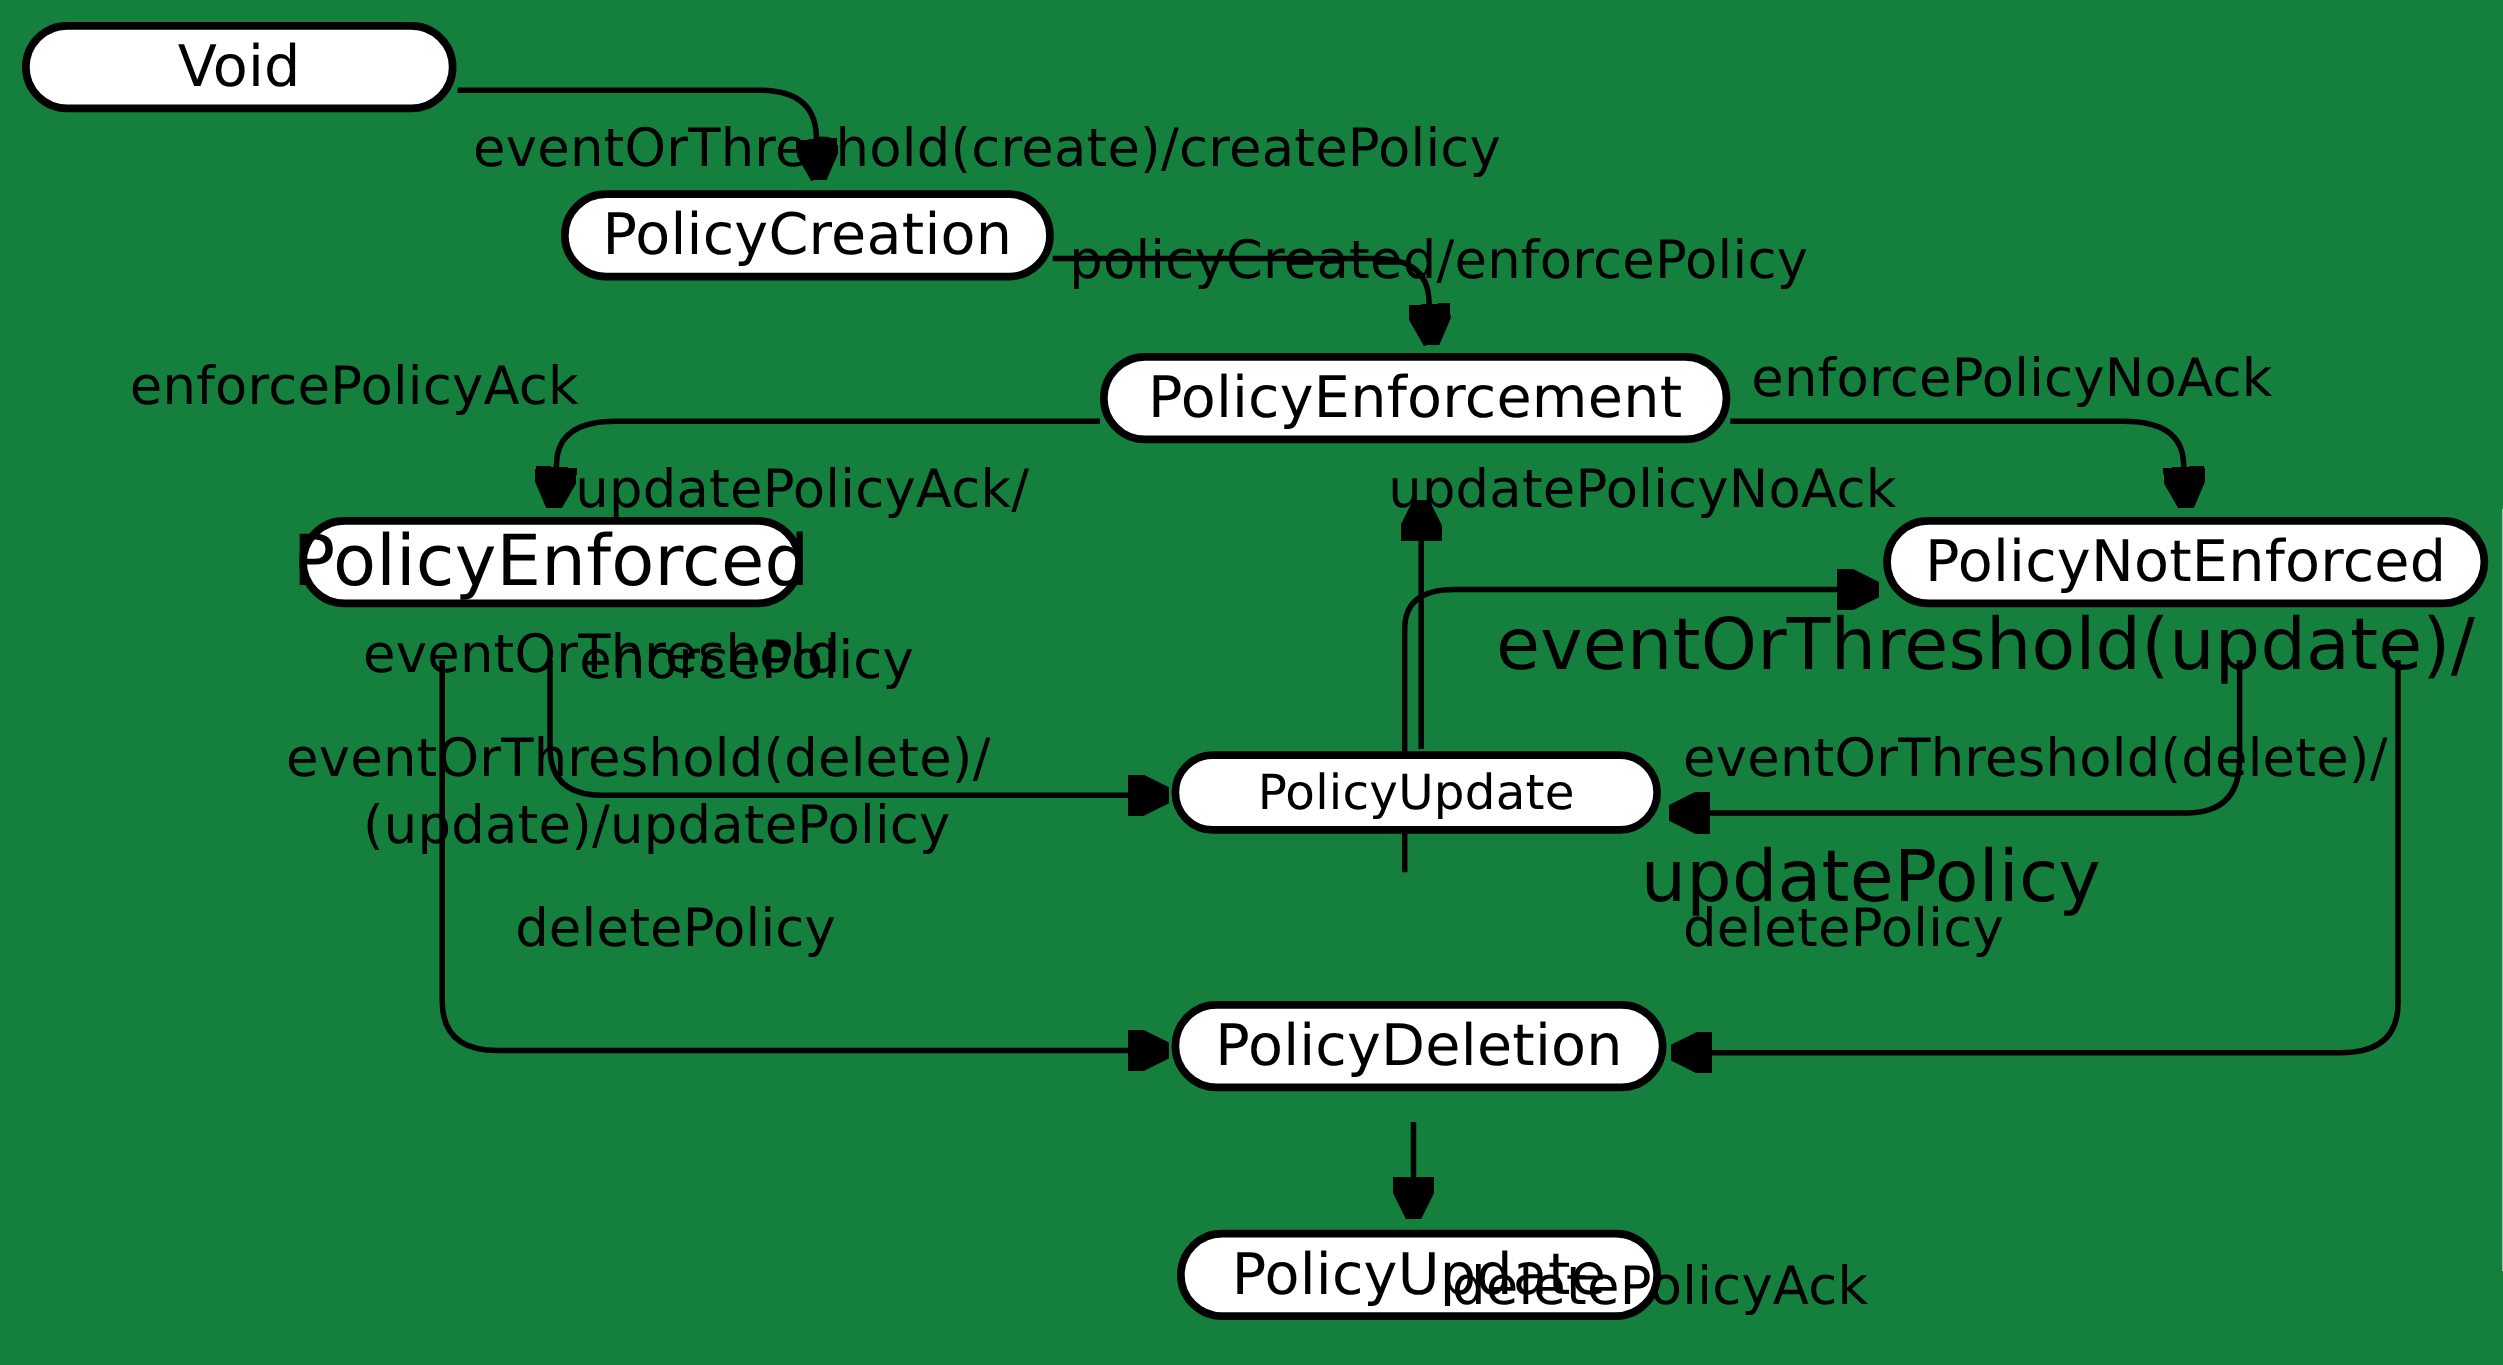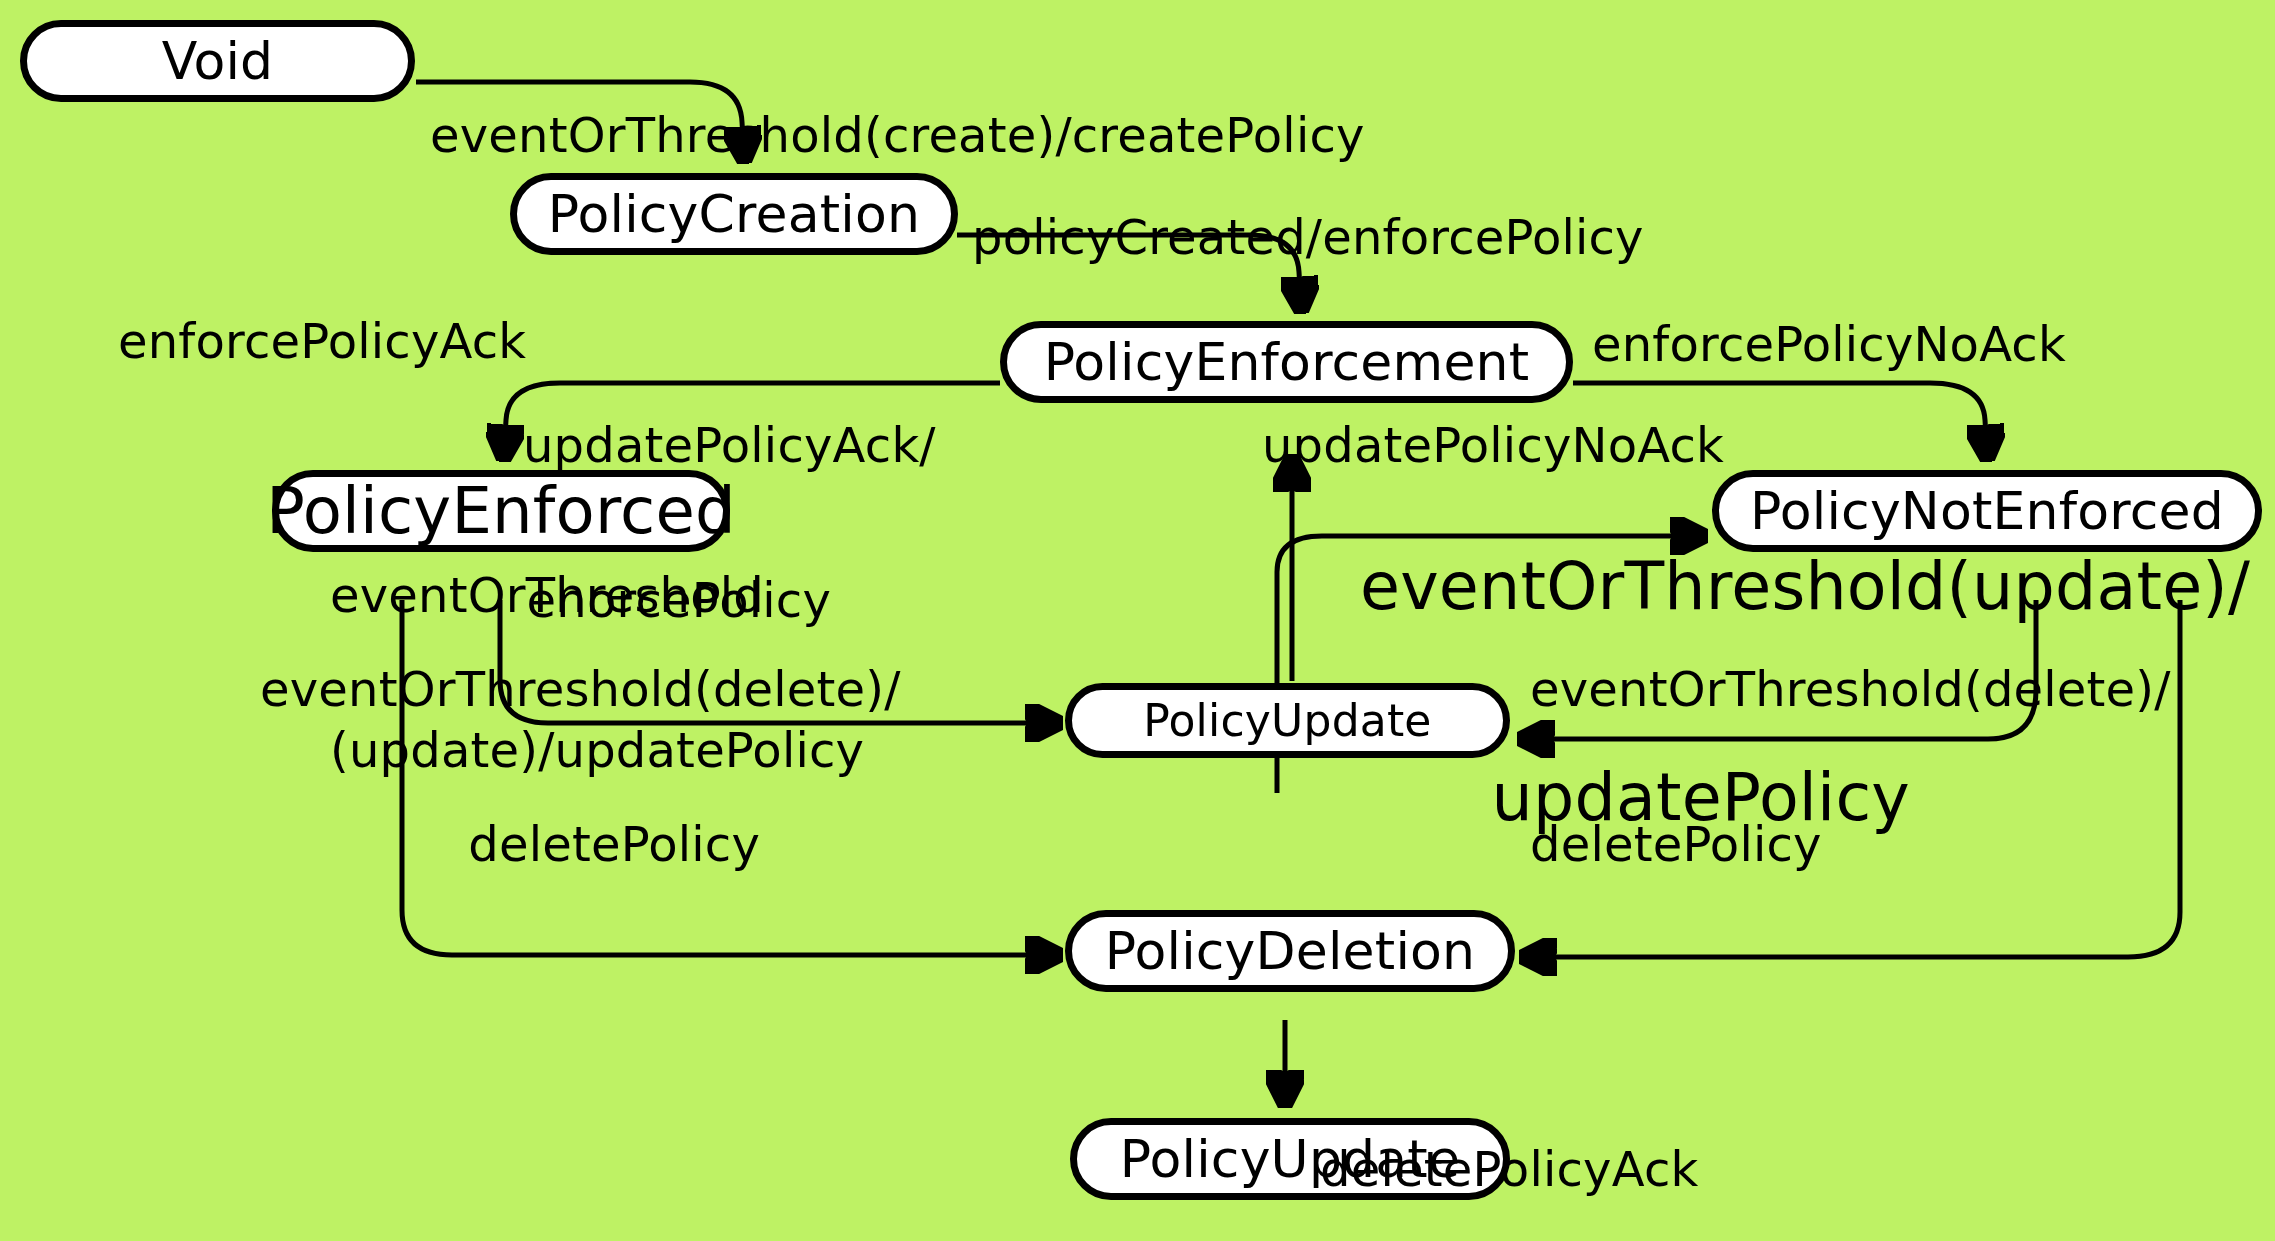--- a/index.html
+++ b/index.html
@@ -5,21 +5,21 @@
 <style>
   html, body {
     margin: 0;
     padding: 0;
     background: #ffffff;
   }
   #canvas {
     position: relative;
     width: 2275px;
     height: 1241px;
-    background: #bef264;
+    background: #15803d;
     font-family: "DejaVu Sans", "Liberation Sans", sans-serif;
     overflow: hidden;
   }
   svg#edges {
     position: absolute;
     top: 0;
     left: 0;
     width: 2275px;
     height: 1241px;
   }
@@ -123,21 +123,21 @@
   </div>
 
   <div class="edge-label lbl-left" style="left:430px; top:6px; font-size:48px;">
     <div>eventOrThreshold(create)/createPolicy</div>
   </div>
 
   <div class="edge-label lbl-left" style="left:972px; top:108px; font-size:48px;">
     <div>policyCreated/enforcePolicy</div>
   </div>
 
-  <div class="edge-label lbl-left" style="left:118px; top:212px; font-size:48px;">
+  <div class="edge-label lbl-left" style="left:118px; top:222px; font-size:48px;">
     <div>enforcePolicyAck</div>
   </div>
 
   <div class="edge-label lbl-left" style="left:1592px; top:215px; font-size:48px;">
     <div>enforcePolicyNoAck</div>
   </div>
 
   <div class="edge-label lbl-right" style="left:523px; top:316px; width:308px; font-size:48px;">
     <div>updatePolicyAck/</div>
     <div>enorcePolicy</div>

